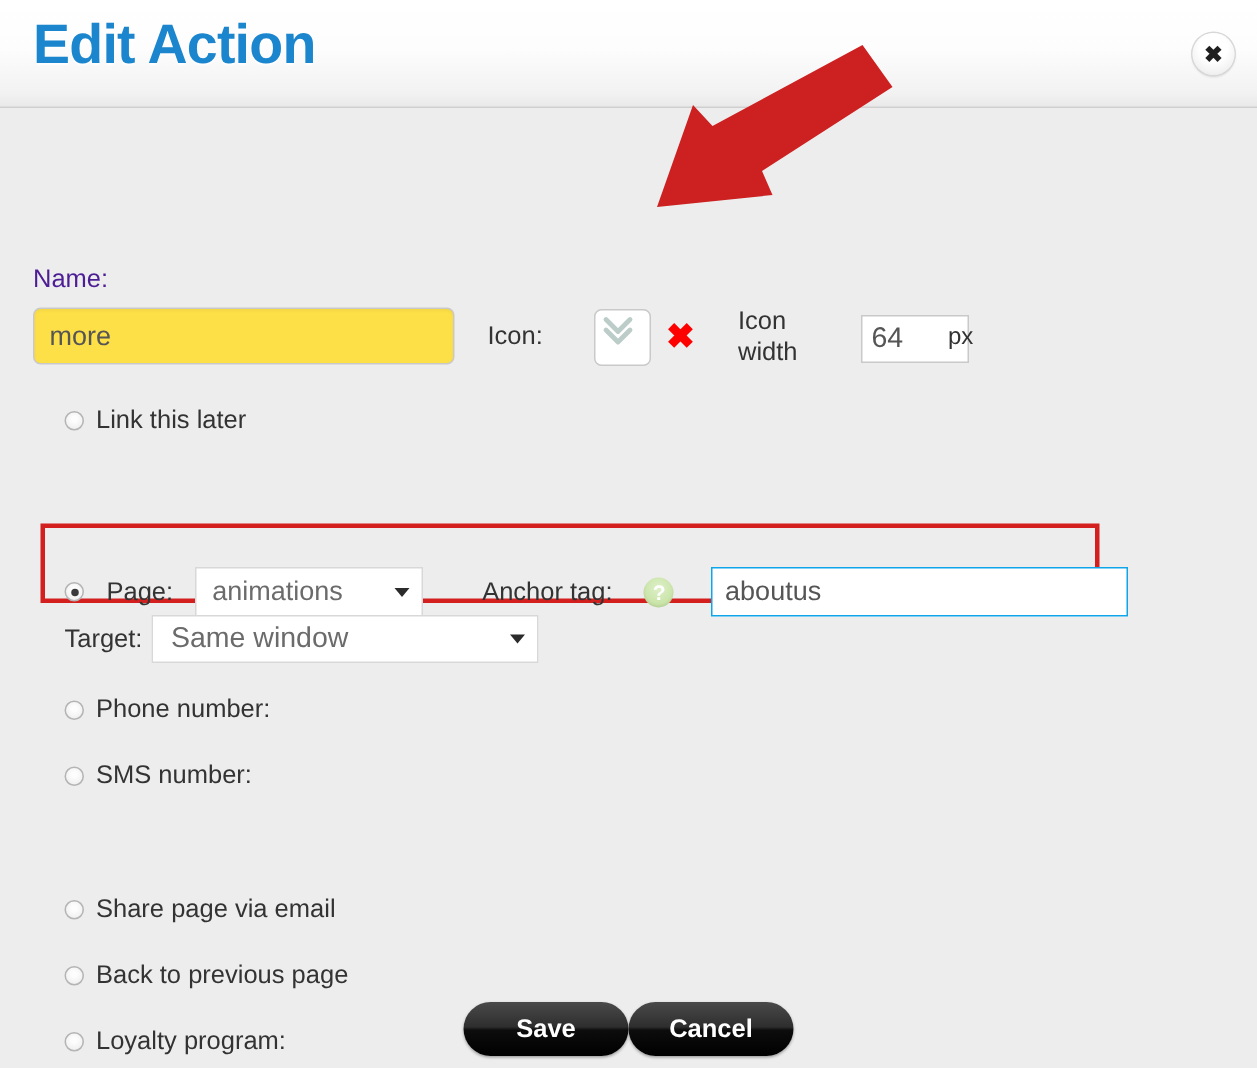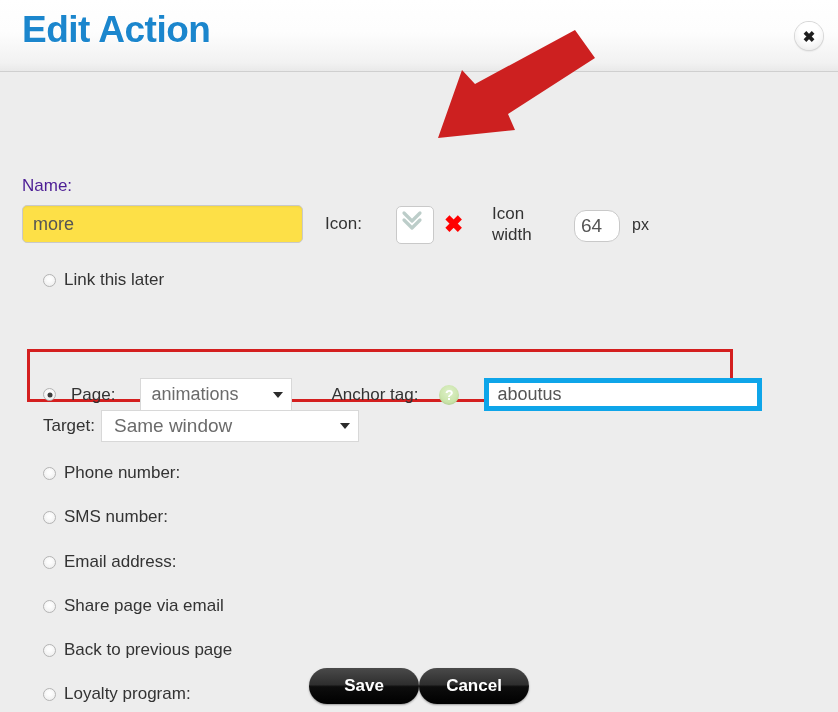--- a/index.html
+++ b/index.html
@@ -132,25 +132,25 @@
     top: 131px;
     font-size: 17px;
     color: #333;
     line-height: 21px;
     width: 60px;
   }
   .iconwidth-input {
     position: absolute;
     left: 574px;
     top: 138px;
-    width: 46px;
+    width: 72px;
     height: 32px;
     box-sizing: border-box;
     border: 1px solid #c9c9c9;
-    border-radius: 12px;
+    border-radius: 0;
     background: #fff;
     font-family: "Liberation Sans", sans-serif;
     font-size: 19px;
     color: #555;
     padding: 0 6px;
     outline: none;
   }
   .px-label {
     position: absolute;
     left: 632px;
@@ -231,21 +231,20 @@
     width: 0; height: 0;
     border-left: 5px solid transparent;
     border-right: 5px solid transparent;
     border-top: 6px solid #2b2b2b;
   }
   .page-select {
     width: 152px;
     height: 33px;
     padding-left: 10px;
     font-size: 18px;
-    margin-left: 10px;
   }
   .anchor-label {
     font-size: 17px;
     color: #333;
     margin-left: 24px;
   }
   .help-icon {
     width: 20px;
     height: 20px;
     border-radius: 50%;
@@ -258,21 +257,21 @@
     align-items: center;
     justify-content: center;
     margin-left: 6px;
     cursor: pointer;
     flex: none;
   }
   .anchor-input {
     width: 278px;
     height: 33px;
     box-sizing: border-box;
-    border: 5px solid #0ea5e9;
+    border: 1px solid #0ea5e9;
     background: #ffffff;
     font-family: "Liberation Sans", sans-serif;
     font-size: 18px;
     color: #555;
     padding: 0 8px;
     margin-left: 10px;
     outline: none;
   }
 
   
@@ -388,24 +387,20 @@
   <div class="radio-row" style="top:391px">
     <span class="radio"></span>
     <span class="radio-label">Phone number:</span>
   </div>
 
   <div class="radio-row" style="top:435px">
     <span class="radio"></span>
     <span class="radio-label">SMS number:</span>
   </div>
 
-  <div class="radio-row" style="top:480px">
-    <span class="radio"></span>
-    <span class="radio-label">Email address:</span>
-  </div>
 
   <div class="radio-row" style="top:524px">
     <span class="radio"></span>
     <span class="radio-label">Share page via email</span>
   </div>
 
   <div class="radio-row" style="top:568px">
     <span class="radio"></span>
     <span class="radio-label">Back to previous page</span>
   </div>

